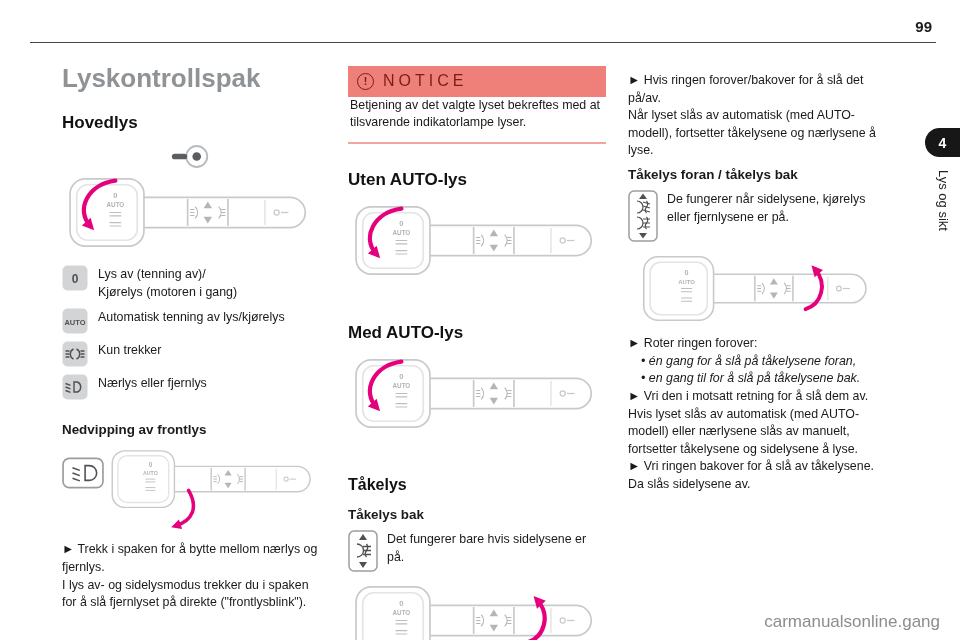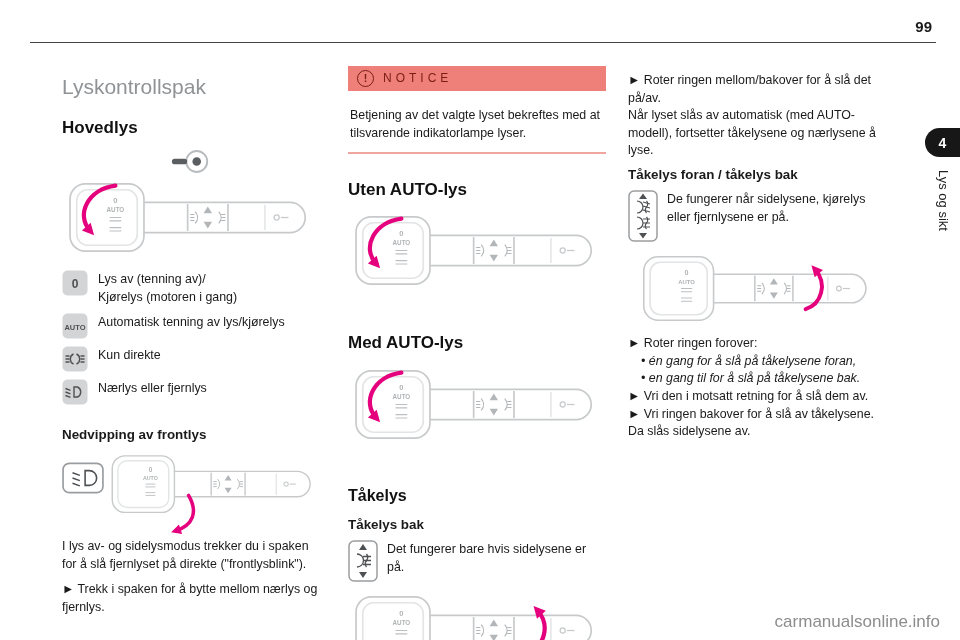--- a/index.html
+++ b/index.html
@@ -8,21 +8,21 @@
   svg text{font-family:inherit;}
   .rule-top{position:absolute;left:30px;top:42px;width:906px;height:1px;background:#454545;}
   .page-num{position:absolute;top:18px;right:28px;font-size:15px;font-weight:700;}
   .side-tab{position:absolute;right:0;top:128px;width:35px;height:29px;background:#171717;border-radius:15px 0 0 15px;color:#fff;display:flex;align-items:center;justify-content:center;font-size:14px;font-weight:700;}
   .side-label{position:absolute;right:9px;top:170px;writing-mode:vertical-rl;font-size:13px;color:#222;}
   .watermark{position:absolute;right:20px;bottom:8px;font-size:17px;color:#8d8d8d;}
   .col{position:absolute;font-size:12.4px;line-height:1.42;}
   .col1{left:62px;top:60px;width:258px;}
   .col2{left:348px;top:66px;width:258px;}
   .col3{left:628px;top:72px;width:260px;}
-  .doc-title{font-size:21px;color:var(--title-gray,#8f9396);margin:12px 0 14px;font-weight:400;}
+  .doc-title{font-size:26px;color:var(--title-gray,#8f9396);margin:0 0 14px;font-weight:700;}
   .sec{font-size:17px;font-weight:700;margin:0 0 8px;color:#111;}
   .sec.big{font-size:16px;}
   .sub{font-size:13.4px;font-weight:700;margin:0 0 6px;}
   .para{margin:0;}
   .mt8{margin-top:8px}.mt16{margin-top:5px}.mt20{margin-top:20px}.mt24{margin-top:40px}
   .fig{text-align:center;}
   .steer-icon{width:42px;height:27px;display:block;margin:2px auto;}
   .stalk-svg{width:252px;height:81px;display:block;margin:0 auto;}
   .stalk-svg.v2{width:212px;height:88px;margin:0;}
   .stalk-svg.v3{width:238px;height:77px;}
@@ -30,22 +30,22 @@
   .legend{margin-top:12px;}
   .legend-row{display:flex;gap:10px;align-items:flex-start;margin-bottom:7px;}
   .legend-icon{width:26px;height:26px;flex:0 0 26px;}
   .legend-label{padding-top:1px;}
   .prewrap{white-space:pre-line;}
   .fig-row{display:flex;gap:4px;align-items:flex-start;margin-top:4px;}
   .box-icon{width:42px;height:32px;flex:0 0 42px;margin-top:12px;}
   .notice{border-bottom:2px solid #f0a59f;margin-bottom:24px;}
   .notice-bar{display:flex;align-items:center;gap:9px;background:var(--notice-bar,#ef8079);padding:4px 9px;}
   .notice-icon{width:15px;height:15px;border:1.5px solid var(--notice-ink,#7a1d15);border-radius:50%;color:var(--notice-ink,#7a1d15);font-size:10.5px;font-weight:700;display:flex;align-items:center;justify-content:center;line-height:1;flex:0 0 15px;}
-  .notice-title{color:var(--notice-ink,#7a1d15);font-size:12px;letter-spacing:4px;}
-  .notice-body{padding:16px 2px 10px;}
+  .notice-title{color:var(--notice-ink,#7a1d15);font-size:16px;letter-spacing:4px;}
+  .notice-body{padding:0 2px 10px;}
   .icon-row{display:flex;gap:9px;align-items:flex-start;margin:2px 0 8px;}
   .fog-icon{width:30px;height:42px;flex:0 0 30px;}
   .fog-icon.tall{height:52px;}
   .icon-row .txt{padding-top:1px;}
   .bullet{padding-left:13px;font-style:italic;}
 </style>
 </head>
 <body>
 
 <div class="page">
@@ -57,21 +57,21 @@
       </marker>
     </defs>
   </svg>
 
   <div class="rule-top"></div>
   <div class="page-num">99</div>
   <div class="side-tab">
     <span>4</span>
   </div>
   <div class="side-label">Lys og sikt</div>
-  <div class="watermark">carmanualsonline.info</div>
+  <div class="watermark">carmanualsonline.gang</div>
 
   <div class="col col1">
     <div class="doc-title">Lyskontrollspak</div>
     <h2 class="sec">Hovedlys</h2>
 
     <div class="fig">
       <svg class="steer-icon" viewBox="0 0 44 28">
         <circle cx="28" cy="14" r="11" fill="none" stroke="#b9bcbe" stroke-width="2"></circle>
         <circle cx="28" cy="14" r="4.5" fill="#5b5e60"></circle>
         <rect x="2" y="11" width="16" height="6" rx="3" fill="#5b5e60"></rect>
@@ -130,21 +130,21 @@
       <div class="legend-row">
         <svg class="legend-icon" viewBox="0 0 26 26">
           <rect x="0.5" y="0.5" width="25" height="25" rx="5" fill="#d2d4d6"></rect>
           <g stroke="#4e5154" stroke-width="1.4" fill="none">
             <path d="M11.5 8 a5.5 5.5 0 0 0 0 10"></path>
             <path d="M14.5 8 a5.5 5.5 0 0 1 0 10"></path>
             <path d="M3.5 10 h4 M3.5 13 h4 M3.5 16 h4"></path>
             <path d="M18.5 10 h4 M18.5 13 h4 M18.5 16 h4"></path>
           </g>
         </svg>
-        <div class="legend-label">Kun direkte</div>
+        <div class="legend-label">Kun trekker</div>
       </div>
       <div class="legend-row">
         <svg class="legend-icon" viewBox="0 0 26 26">
           <rect x="0.5" y="0.5" width="25" height="25" rx="5" fill="#d2d4d6"></rect>
           <g stroke="#4e5154" stroke-width="1.4" fill="none">
             <path d="M12 8 h3.5 a5.5 5.5 0 0 1 0 10 H12 z"></path>
             <path d="M3.5 9.5 l5 1.8 M3.5 13 l5 1.8 M3.5 16.5 l5 1.8"></path>
           </g>
         </svg>
         <div class="legend-label">Nærlys eller fjernlys</div>
@@ -187,22 +187,22 @@
 <g stroke="#b3b6b8" stroke-width="1.3" fill="none">
   <path d="M155 41 q6 7 0 14"></path>
   <path d="M149 44.5 h5 M149 48 h5 M149 51.5 h5"></path>
   <path d="M183 41 q6 7 0 14"></path>
   <path d="M186 44.5 h5 M186 48 h5 M186 51.5 h5"></path>
 </g>
           </g>
         <path class="pink-arrow" d="M114 64 C 128 88 120 106 96 114" marker-end="url(#ah)"></path>
       </svg>
     </div>
+    <p class="para mt8">► Trekk i spaken for å bytte mellom nærlys og fjernlys.</p>
     <p class="para">I lys av- og sidelysmodus trekker du i spaken for å slå fjernlyset på direkte ("frontlysblink").</p>
-    <p class="para mt8">► Trekk i spaken for å bytte mellom nærlys og fjernlys.</p>
   </div>
 
   <div class="col col2">
     <div class="notice">
       <div class="notice-bar">
         <span class="notice-icon">!</span>
         <span class="notice-title">NOTICE</span>
       </div>
       <div class="notice-body">Betjening av det valgte lyset bekreftes med at tilsvarende indikatorlampe lyser.</div>
     </div>
@@ -321,21 +321,21 @@
   <path d="M149 44.5 h5 M149 48 h5 M149 51.5 h5"></path>
   <path d="M183 41 q6 7 0 14"></path>
   <path d="M186 44.5 h5 M186 48 h5 M186 51.5 h5"></path>
 </g>
         </g>
       <path class="pink-arrow" d="M210 74 C 230 68 238 42 222 24" marker-end="url(#ah)"></path>
     </svg>
   </div>
 
   <div class="col col3">
-    <p class="para">► Roter ringen mellom/bakover for å slå det på/av.</p>
+    <p class="para">► Hvis ringen forover/bakover for å slå det på/av.</p>
     <p class="para">Når lyset slås av automatisk (med AUTO-modell), fortsetter tåkelysene og nærlysene å lyse.</p>
 
     <h3 class="sub mt16">Tåkelys foran / tåkelys bak</h3>
     <div class="icon-row">
       <svg class="fog-icon tall" viewBox="0 0 30 52">
         <rect x="1" y="1" width="28" height="50" rx="5" fill="#fff" stroke="#9a9da0" stroke-width="1.5"></rect>
         <path d="M15 3.5 l4 5.5 h-8 z" fill="#4e5154"></path>
         <g transform="translate(5,11)" stroke="#4e5154" stroke-width="1.2" fill="none">
           <path d="M4 0 a6 6 0 0 1 0 12"></path>
           <path d="M10 1 l7 2 M10 5 l7 2 M10 9 l7 2"></path>
@@ -382,16 +382,17 @@
   <path d="M186 44.5 h5 M186 48 h5 M186 51.5 h5"></path>
 </g>
         </g>
       <path class="pink-arrow" d="M210 74 C 230 68 238 42 222 24" marker-end="url(#ah)"></path>
     </svg>
 
     <p class="para mt8">► Roter ringen forover:</p>
     <div class="bullet">• én gang for å slå på tåkelysene foran,</div>
     <div class="bullet">• en gang til for å slå på tåkelysene bak.</div>
     <p class="para">► Vri den i motsatt retning for å slå dem av.</p>
+    <p class="para">Hvis lyset slås av automatisk (med AUTO-modell) eller nærlysene slås av manuelt, fortsetter tåkelysene og sidelysene å lyse.</p>
     <p class="para">► Vri ringen bakover for å slå av tåkelysene. Da slås sidelysene av.</p>
   </div>
 
 </div>
 
 </body></html>

